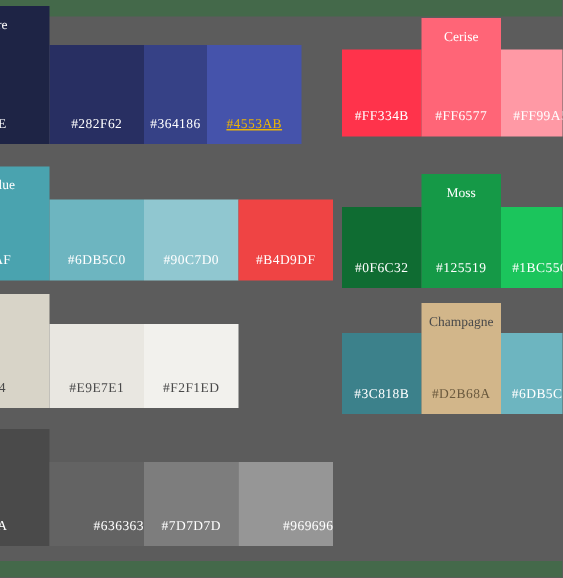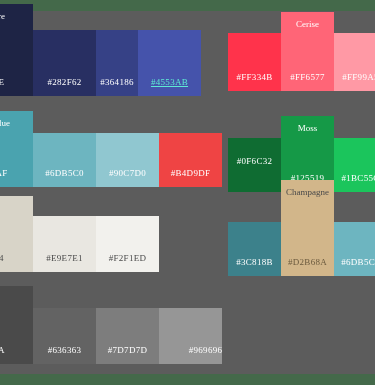--- a/index.html
+++ b/index.html
@@ -65,21 +65,21 @@
           <div class="swatch tab" style="background: rgb(30, 36, 69); width: 63px; height: 92px; color: rgb(255, 255, 255);">
             <div class="tablabel" style="color: rgb(255, 255, 255);">re</div>
             <div class="hex">E</div>
           </div>
           <div class="swatch" style="background: rgb(40, 47, 98); width: 63px; height: 66px; color: rgb(255, 255, 255);">
             <div class="hex">#282F62</div>
           </div>
           <div class="swatch" style="background: rgb(54, 65, 134); width: 42px; height: 66px; color: rgb(255, 255, 255);">
             <div class="hex">#364186</div>
           </div>
-          <div class="swatch" style="background: rgb(69, 83, 171); width: 63px; height: 66px; color: #5eead4; text-decoration: underline;">
+          <div class="swatch" style="background: rgb(69, 83, 171); width: 63px; height: 66px; color: #eab308; text-decoration: underline;">
             <div class="hex">#4553AB</div>
           </div>
         </div>
       </div>
       <div class="group" style="left: -30px; top: 111px; height: 76px;">
         <div class="swatches" style="height: 76px;">
           <div class="swatch tab" style="background: rgb(74, 163, 175); width: 63px; height: 76px; color: rgb(255, 255, 255);">
             <div class="tablabel" style="color: rgb(255, 255, 255);">Blue</div>
             <div class="hex">AF</div>
           </div>
@@ -107,21 +107,21 @@
             <div class="hex">#F2F1ED</div>
           </div>
         </div>
       </div>
       <div class="group" style="left: -30px; top: 286px; height: 78px;">
         <div class="swatches" style="height: 78px;">
           <div class="swatch tab" style="background: rgb(74, 74, 74); width: 63px; height: 78px; color: rgb(255, 255, 255);">
             <div class="tablabel" style="color: rgb(255, 255, 255);"></div>
             <div class="hex">A</div>
           </div>
-          <div class="swatch" style="background: rgb(99, 99, 99); width: 63px; height: 56px; color: rgb(255, 255, 255);">
+          <div class="swatch" style="background: rgb(99, 99, 99); width: 63px; height: 56px; color: rgb(255, 255, 255); justify-content: flex-end;">
             <div class="hex">#636363</div>
           </div>
           <div class="swatch" style="background: rgb(125, 125, 125); width: 63px; height: 56px; color: rgb(255, 255, 255);">
             <div class="hex">#7D7D7D</div>
           </div>
           <div class="swatch" style="background: rgb(150, 150, 150); width: 63px; height: 56px; color: rgb(255, 255, 255); padding-left: 30px;">
             <div class="hex">#969696</div>
           </div>
         </div>
       </div>
@@ -134,38 +134,38 @@
             <div class="tablabel" style="color: rgb(255, 255, 255);">Cerise</div>
             <div class="hex">#FF6577</div>
           </div>
           <div class="swatch" style="background: rgb(255, 153, 165); width: 53px; height: 58px; color: rgb(255, 255, 255);">
             <div class="hex">#FF99A5</div>
           </div>
         </div>
       </div>
       <div class="group" style="left: 228px; top: 116px; height: 76px;">
         <div class="swatches" style="height: 76px;">
-          <div class="swatch" style="background: rgb(15, 108, 50); width: 53px; height: 54px; color: rgb(255, 255, 255); align-items: center;">
+          <div class="swatch" style="background: rgb(15, 108, 50); width: 53px; height: 54px; color: rgb(255, 255, 255);">
             <div class="hex">#0F6C32</div>
           </div>
           <div class="swatch tab" style="background: rgb(21, 153, 71); width: 53px; height: 76px; color: rgb(255, 255, 255);">
             <div class="tablabel" style="color: rgb(255, 255, 255);">Moss</div>
             <div class="hex">#125519</div>
           </div>
           <div class="swatch" style="background: rgb(27, 197, 92); width: 53px; height: 54px; color: rgb(255, 255, 255);">
             <div class="hex">#1BC55C</div>
           </div>
         </div>
       </div>
       <div class="group" style="left: 228px; top: 200px; height: 76px;">
         <div class="swatches" style="height: 76px;">
           <div class="swatch" style="background: rgb(60, 129, 139); width: 53px; height: 54px; color: rgb(255, 255, 255);">
             <div class="hex">#3C818B</div>
           </div>
-          <div class="swatch tab" style="background: rgb(210, 182, 138); width: 53px; height: 96px; color: rgb(107, 90, 62);">
+          <div class="swatch tab" style="background: rgb(210, 182, 138); width: 53px; height: 74px; color: rgb(107, 90, 62);">
             <div class="tablabel" style="color: rgb(74, 74, 74);">Champagne</div>
             <div class="hex">#D2B68A</div>
           </div>
           <div class="swatch" style="background: rgb(109, 181, 192); width: 53px; height: 54px; color: rgb(255, 255, 255);">
             <div class="hex">#6DB5C0</div>
           </div>
         </div>
       </div>
     </div>
 

